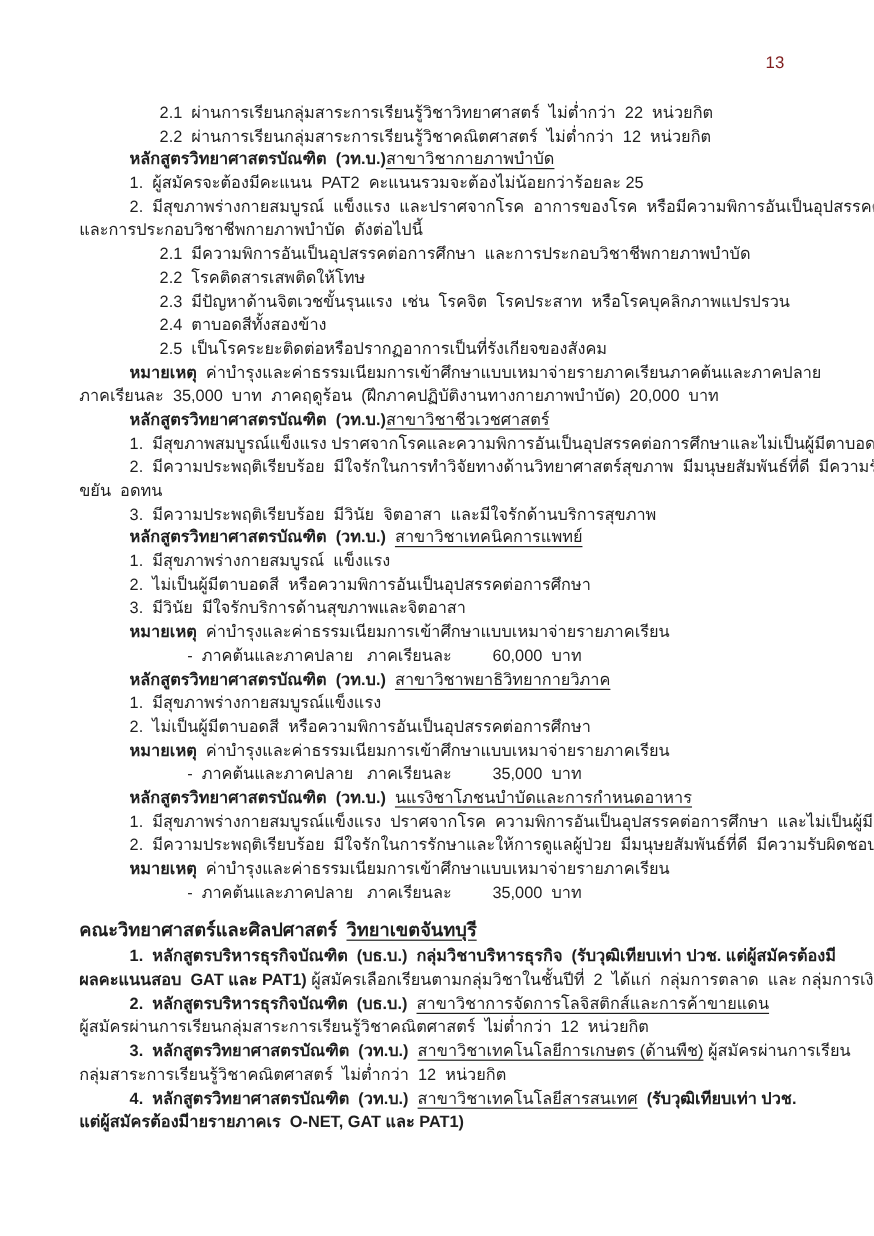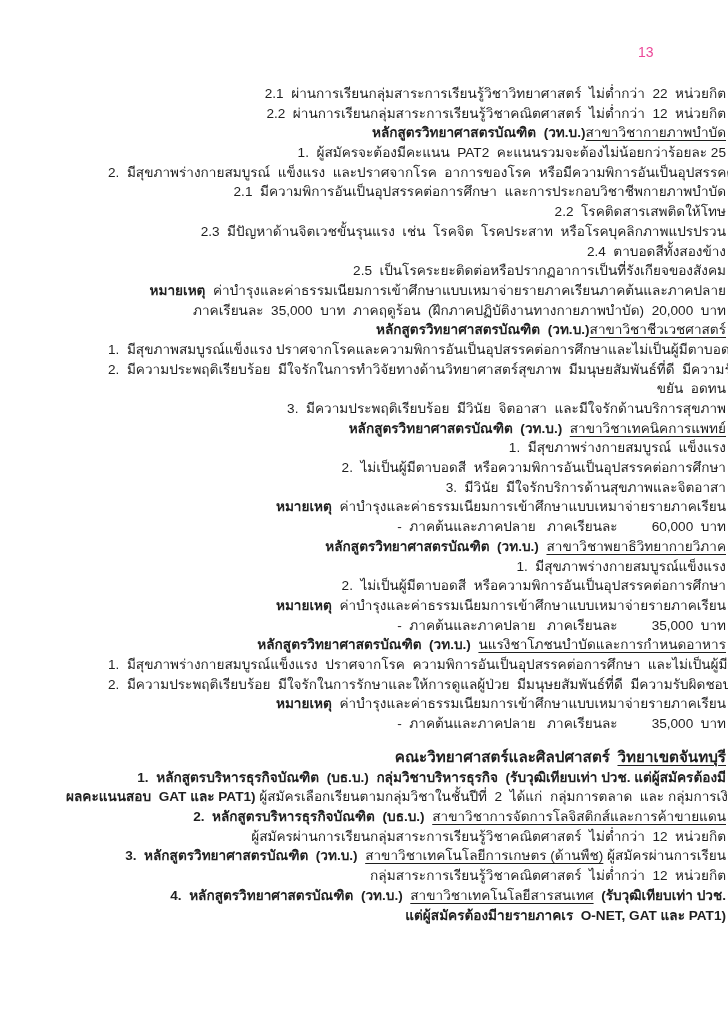--- a/index.html
+++ b/index.html
@@ -6,27 +6,27 @@
   .page{
     position:relative;
     width:728px;height:1030px;
     background:#ffffff;
     overflow:hidden;
     font-family:"Liberation Sans","DejaVu Sans",sans-serif;
     color:#1f1f1f;
   }
   .page-number{
     position:absolute;top:44px;left:638px;
-    font-size:14px;color:#ec4899;
+    font-size:14px;color:#7f1d1d;
   }
   .content{
     position:absolute;top:84px;left:66px;width:660px;
     font-size:13.6px;line-height:19.7px;
   }
-  .line{white-space:pre;height:19.7px;text-align:right;}
+  .line{white-space:pre;height:19.7px;}
   .in0{padding-left:0;}
   .in1{padding-left:42px;}
   .in2{padding-left:67px;}
   .in3{padding-left:90px;}
   .b{font-weight:bold;}
   .u{text-decoration:underline;text-underline-offset:3px;}
   .faculty{font-size:15.2px;height:22px;line-height:22px;font-family:Liberation Serif, serif;}
   .gap{margin-top:12px;}
 </style>
 </head>
@@ -34,20 +34,21 @@
 
 <div class="page">
   <div class="page-number">13</div>
 
   <div class="content">
     <div class="line in2"><span>2.1  ผ่านการเรียนกลุ่มสาระการเรียนรู้วิชาวิทยาศาสตร์  ไม่ต่ำกว่า  22  หน่วยกิต</span></div>
     <div class="line in2"><span>2.2  ผ่านการเรียนกลุ่มสาระการเรียนรู้วิชาคณิตศาสตร์  ไม่ต่ำกว่า  12  หน่วยกิต</span></div>
     <div class="line in1"><span class="b">หลักสูตรวิทยาศาสตรบัณฑิต  (วท.บ.)</span><span class="u">สาขาวิชากายภาพบำบัด</span></div>
     <div class="line in1"><span>1.  ผู้สมัครจะต้องมีคะแนน  PAT2  คะแนนรวมจะต้องไม่น้อยกว่าร้อยละ 25</span></div>
     <div class="line in1"><span>2.  มีสุขภาพร่างกายสมบูรณ์  แข็งแรง  และปราศจากโรค  อาการของโรค  หรือมีความพิการอันเป็นอุปสรรคต่อการศึกษา</span></div>
+    <div class="line in0"><span>และการประกอบวิชาชีพกายภาพบำบัด  ดังต่อไปนี้</span></div>
     <div class="line in2"><span>2.1  มีความพิการอันเป็นอุปสรรคต่อการศึกษา  และการประกอบวิชาชีพกายภาพบำบัด</span></div>
     <div class="line in2"><span>2.2  โรคติดสารเสพติดให้โทษ</span></div>
     <div class="line in2"><span>2.3  มีปัญหาด้านจิตเวชขั้นรุนแรง  เช่น  โรคจิต  โรคประสาท  หรือโรคบุคลิกภาพแปรปรวน</span></div>
     <div class="line in2"><span>2.4  ตาบอดสีทั้งสองข้าง</span></div>
     <div class="line in2"><span>2.5  เป็นโรคระยะติดต่อหรือปรากฏอาการเป็นที่รังเกียจของสังคม</span></div>
     <div class="line in1"><span class="b">หมายเหตุ</span><span>  ค่าบำรุงและค่าธรรมเนียมการเข้าศึกษาแบบเหมาจ่ายรายภาคเรียนภาคต้นและภาคปลาย</span></div>
     <div class="line in0"><span>ภาคเรียนละ  35,000  บาท  ภาคฤดูร้อน  (ฝึกภาคปฏิบัติงานทางกายภาพบำบัด)  20,000  บาท</span></div>
     <div class="line in1"><span class="b">หลักสูตรวิทยาศาสตรบัณฑิต  (วท.บ.)</span><span class="u">สาขาวิชาชีวเวชศาสตร์</span></div>
     <div class="line in1"><span>1.  มีสุขภาพสมบูรณ์แข็งแรง ปราศจากโรคและความพิการอันเป็นอุปสรรคต่อการศึกษาและไม่เป็นผู้มีตาบอดสี</span></div>
     <div class="line in1"><span>2.  มีความประพฤติเรียบร้อย  มีใจรักในการทำวิจัยทางด้านวิทยาศาสตร์สุขภาพ  มีมนุษยสัมพันธ์ที่ดี  มีความรับผิดชอบ</span></div>

